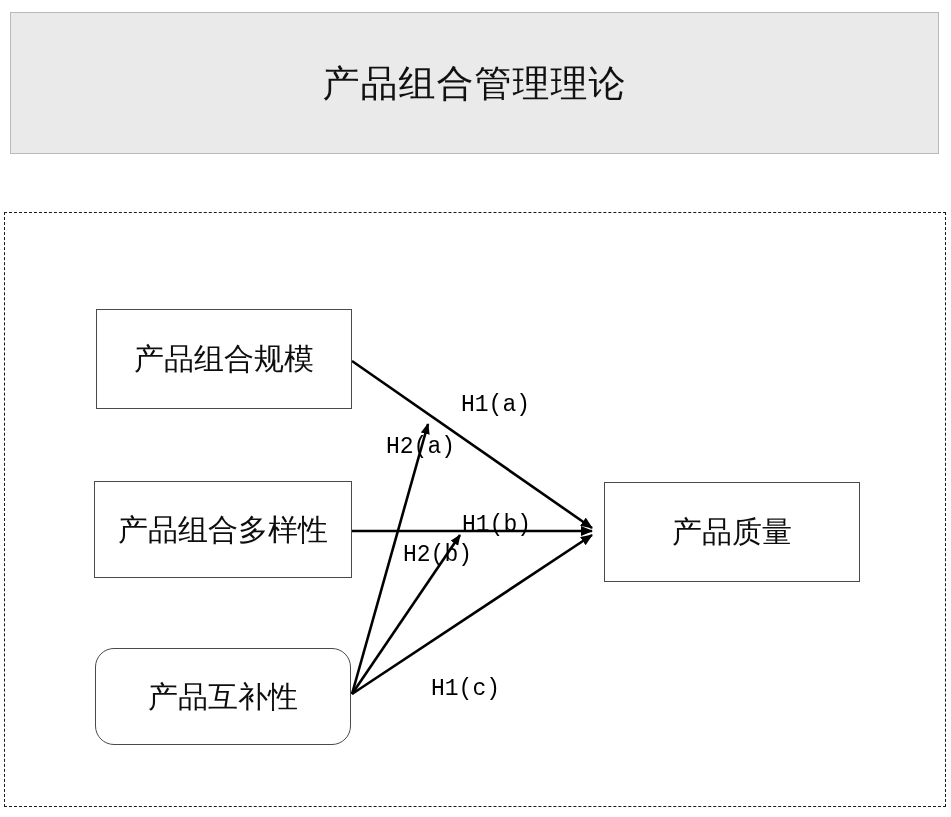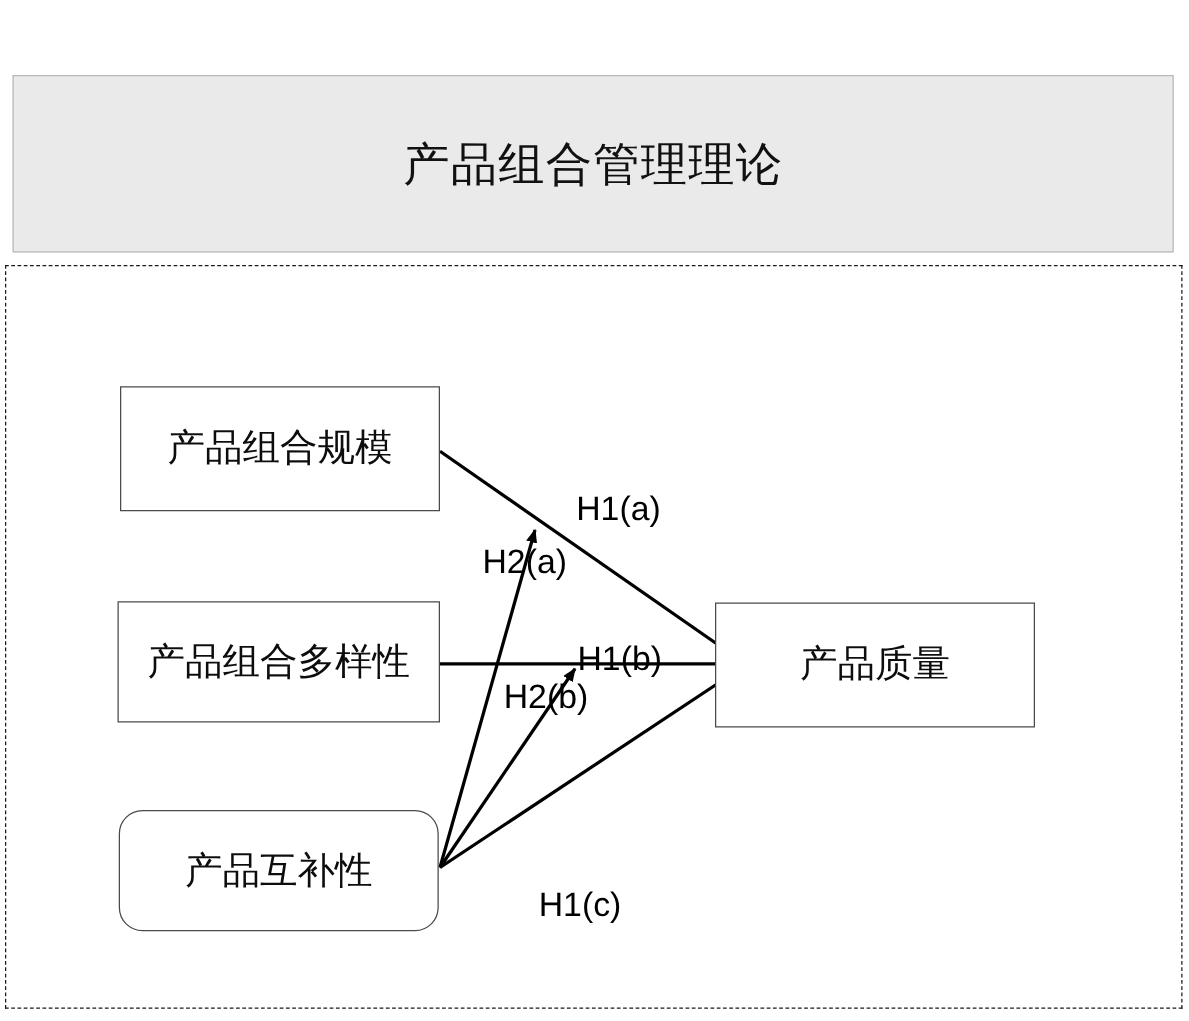--- a/index.html
+++ b/index.html
@@ -22,21 +22,20 @@
     left: 10px;
     top: 12px;
     width: 929px;
     height: 142px;
     box-sizing: border-box;
     background: #eaeaea;
     border: 1px solid #b9b9b9;
     display: flex;
     align-items: center;
     justify-content: center;
-    margin-top: 48px;
   }
   #title-text {
     font-size: 37px;
     line-height: 1;
     color: #111111;
     letter-spacing: 1px;
     font-family: "DejaVu Sans", "Liberation Sans", sans-serif;
     white-space: nowrap;
   }
 
@@ -76,37 +75,37 @@
     font-size: 30px;
     line-height: 1;
     color: #0d0d0d;
     white-space: nowrap;
     font-family: "DejaVu Sans", "Liberation Sans", sans-serif;
   }
 
   #box-portfolio-size   { left: 96px;  top: 309px; width: 256px; height: 100px; }
   #box-portfolio-variety{ left: 94px;  top: 481px; width: 258px; height: 97px;  }
   #box-complementarity  { left: 95px;  top: 648px; width: 256px; height: 97px; border-radius: 19px;  }
-  #box-product-quality  { left: 572px; top: 482px; width: 256px; height: 100px; }
+  #box-product-quality  { left: 604px; top: 482px; width: 256px; height: 100px; }
 
   
   .path-label {
     position: absolute;
-    font-family: Liberation Sans, sans-serif;
-    font-size: 27px;
+    font-family: Liberation Mono, monospace;
+    font-size: 23px;
     line-height: 1;
     color: #000000;
     white-space: nowrap;
     text-align: right;
   }
   #label-h1a { left: 461px; top: 394px; }
   #label-h2a { left: 386px; top: 436px; }
   #label-h1b { left: 462px; top: 514px; }
   #label-h2b { left: 403px; top: 544px; }
-  #label-h1c { left: 431px; top: 678px; margin-top: 33px; }
+  #label-h1c { left: 431px; top: 678px; }
 </style>
 </head>
 <body>
 
 <div id="title-banner">
   <div id="title-text">产品组合管理理论</div>
 </div>
 
 <div id="model-frame"></div>
 

